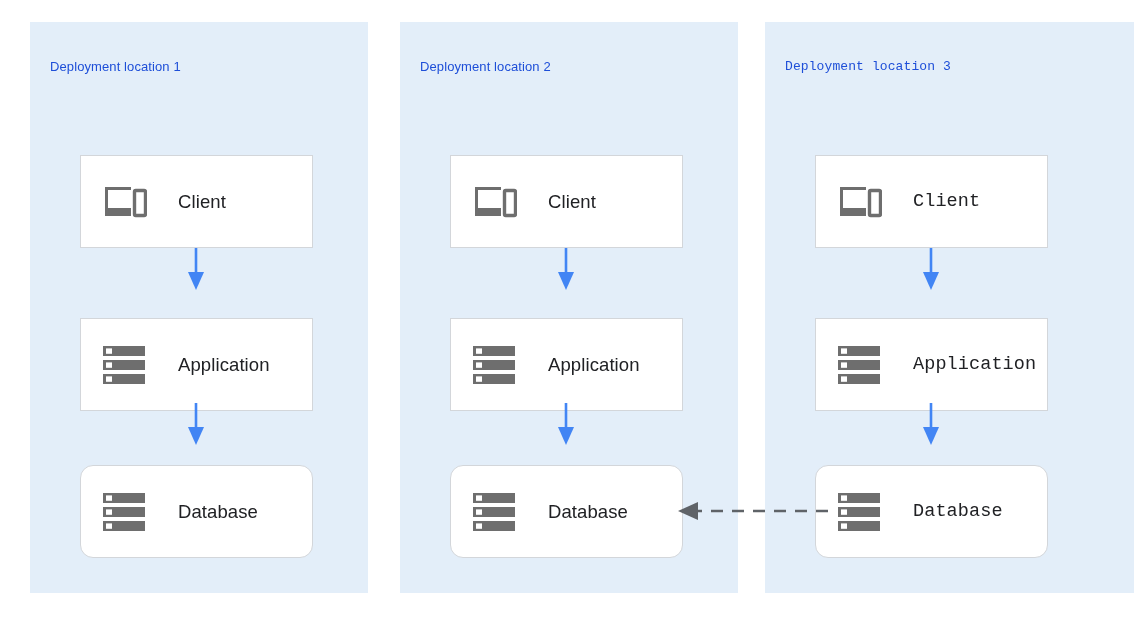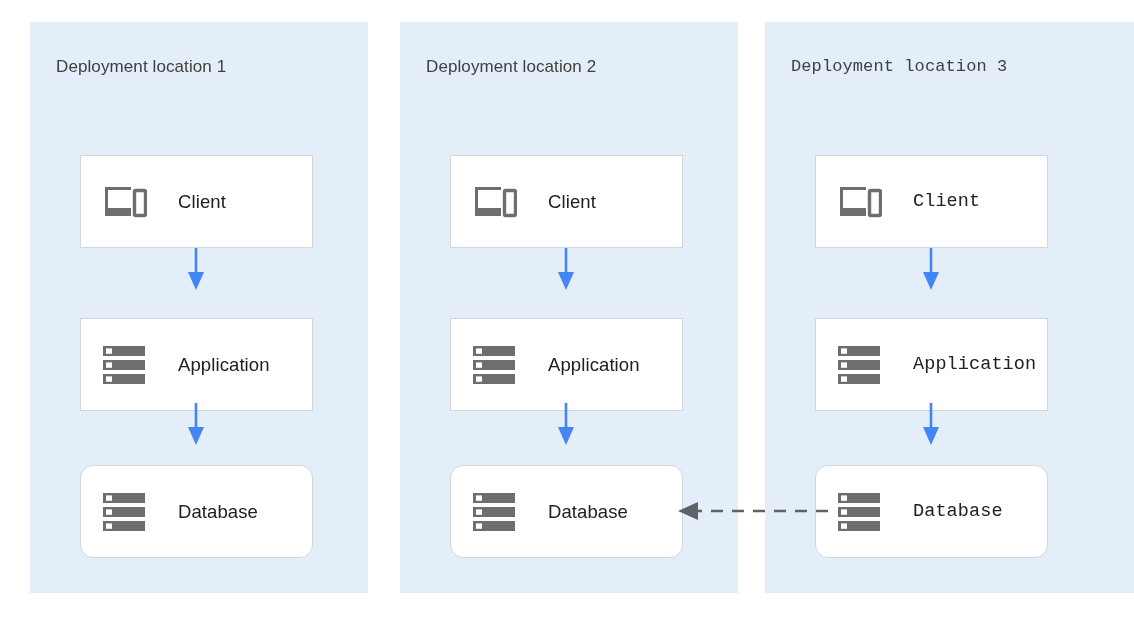--- a/index.html
+++ b/index.html
@@ -29,24 +29,24 @@
     background: #e3eef9;
     box-sizing: border-box;
   }
   #panel-1 { left: 30px;  width: 338px; }
   #panel-2 { left: 400px; width: 338px; }
   #panel-3 { left: 765px; width: 378px; font-family: Liberation Mono, monospace; }
 
   .panel-title {
     position: absolute;
     top: 35px;
-    left: 26px;
-    font-size: 17px;
+    left: 20px;
+    font-size: 13px;
     line-height: 20px;
-    color: #404040;
+    color: #1d4ed8;
     letter-spacing: 0.1px;
     white-space: nowrap;
   }
 
   
   .node {
     position: absolute;
     width: 233px;
     height: 93px;
     background: #ffffff;

